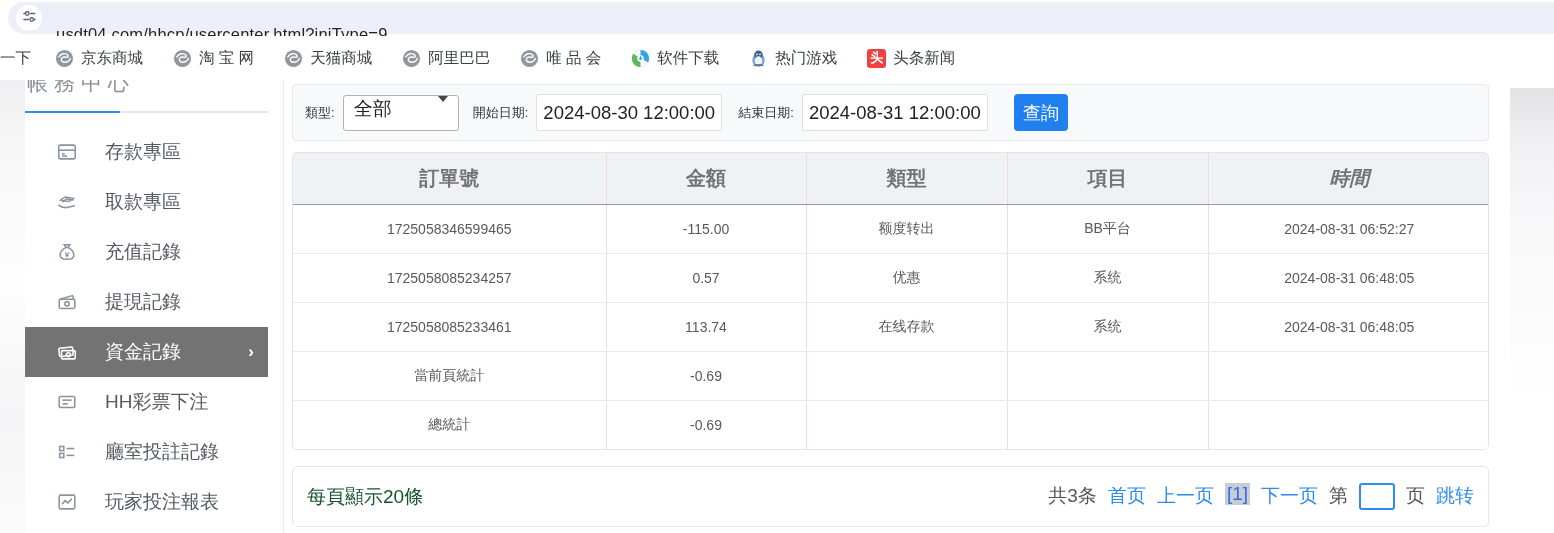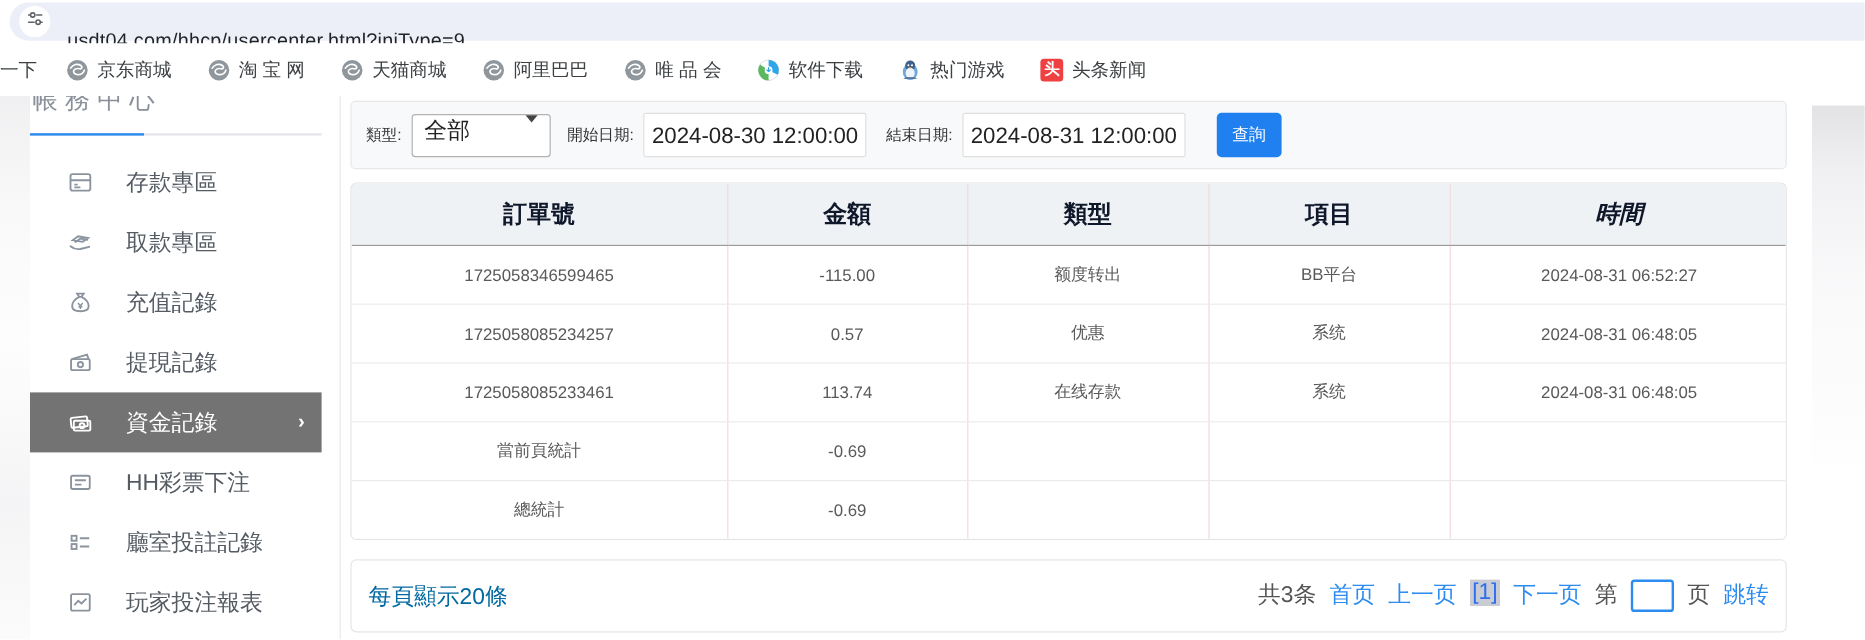--- a/index.html
+++ b/index.html
@@ -54,39 +54,39 @@
   .filter-panel { position:absolute; left:0; top:4px; width:1197px; height:57px; background:#f8f9fa;
                   border:1px solid #e8e8ea; border-radius:4px; display:flex; align-items:center; padding-left:12px; }
   .f-label { font-size:13px; color:#333; margin-right:8px; white-space:nowrap; }
   .f-select { width:116px; height:36px; background:#fff; border:1px solid #b3b3b3; border-radius:3px;
               display:flex; justify-content:space-between; padding:0 10px; margin-right:14px; cursor:pointer; }
   .f-select .sel-val { font-size:19px; color:#222; }
   .caret { width:0; height:0; border-left:5px solid transparent; border-right:5px solid transparent; border-top:6px solid #444; }
   .f-input { width:186px; height:37px; background:#fff; border:1px solid #e0e0e0; border-radius:2px;
              font-size:18.5px; color:#222; text-align:center; font-family:"Liberation Sans",sans-serif; margin-right:16px; }
   .q-btn { width:54px; height:37px; background:#2080f0; color:#fff; border:none; border-radius:4px;
-           font-size:14px; margin-left:10px; cursor:pointer; font-family:"Liberation Sans",sans-serif; }
+           font-size:18px; margin-left:10px; cursor:pointer; font-family:"Liberation Sans",sans-serif; }
 
   
   .tbl-wrap { position:absolute; left:0; top:72px; width:1197px; border:1px solid #e3e3e5;
               border-radius:5px; overflow:hidden; background:#fff; }
   table.data { width:100%; border-collapse:collapse; table-layout:fixed; }
-  table.data th { height:51px; background:#eff2f5; font-size:20px; font-weight:bold; color:#0f172a;
+  table.data th { height:51px; background:#eff2f5; font-size:20px; font-weight:bold; color:#737373;
                   border-bottom:1px solid #9b9b9b; border-right:1px solid #f0dada; text-align:center; }
   table.data th:last-child { border-right:none;font-style:italic; }
   table.data td { height:49px; font-size:14px; color:#595959; text-align:center;
                   border-bottom:1px solid #ebebeb; border-right:1px solid #f2dada; background:#fff; }
   table.data td:last-child { border-right:none; }
   table.data tr:last-child td { border-bottom:none; }
 
   
   .pager { position:absolute; left:0; top:386px; width:1197px; height:61px; border:1px solid #e3e6ea;
            border-radius:5px; background:#fff; display:flex; align-items:center; justify-content:space-between;
            padding:0 14px; }
-  .pg-left { font-size:19px; color:#0369a1; }
+  .pg-left { font-size:19px; color:#14532d; }
   .pg-right { display:flex; align-items:flex-start; font-size:19px; color:#555; }
   .pg-right > * { margin-left:11px; }
   .pg-link { color:#2d8cf0; cursor:pointer; text-decoration:none; }
   .pg-cur { color:#2d6ff0; background:#c9ccd2; padding:0 2px; cursor:default; }
   .pg-input { width:36px; height:27px; border:2px solid #2d8cf0; border-radius:3px; background:#fff; }
 </style>
 </head>
 <body>
 
 <div class="screen">

